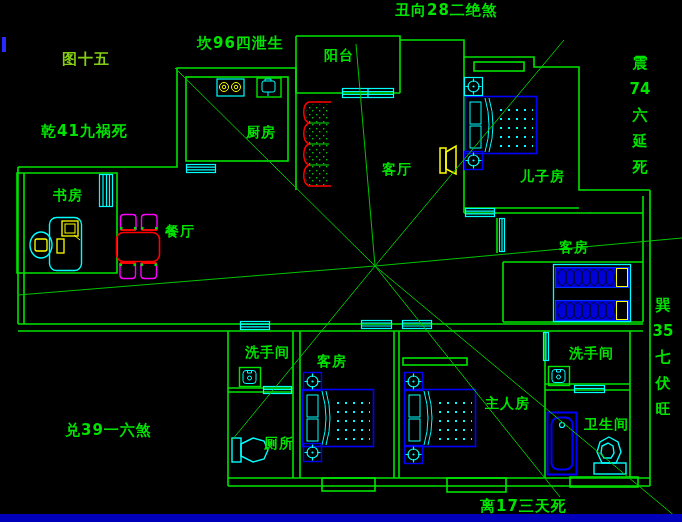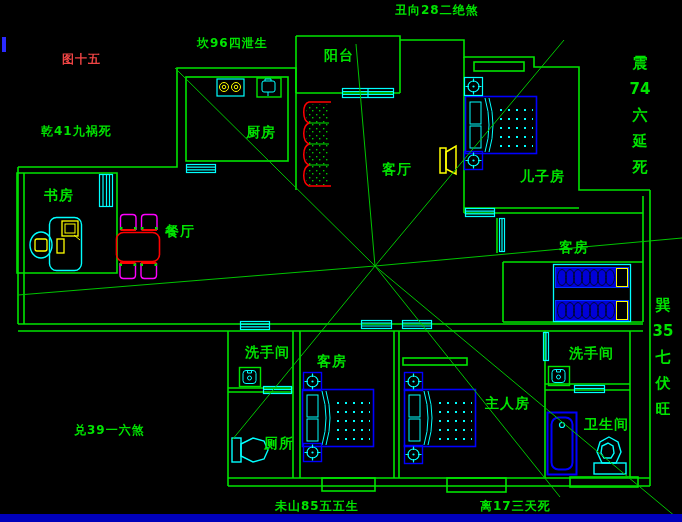--- a/index.html
+++ b/index.html
@@ -1,22 +1,22 @@
 <!DOCTYPE html>
 <html><head>
 <meta charset="utf-8">
 <style>
   html,body{margin:0;padding:0;background:#000;}
   .stage{position:relative;width:682px;height:522px;background:#000;overflow:hidden;
          font-family:"DejaVu Sans","Liberation Sans",sans-serif;}
   .stage svg{position:absolute;left:0;top:0;}
   .lbl{position:absolute;color:#00e400;font-size:14px;line-height:14px;white-space:nowrap;
        letter-spacing:1px;font-weight:bold;}
-  .big{font-size:12px;}
-  .blue{color:#ef4444;}
+  .big{font-size:15px;}
+  .blue{color:#84cc16;}
   .vlabel{position:absolute;color:#00e400;font-size:15px;font-weight:bold;text-align:center;width:26px;}
   .vlabel div{height:26px;line-height:26px;}
   .bottom-bar{position:absolute;left:0;top:514px;width:682px;height:8px;background:#0000bb;}
   .edge-tick{position:absolute;left:2px;top:37px;width:4px;height:15px;background:#2a2aff;}
 </style>
 </head>
 <body>
 
 <div class="stage">
 
@@ -278,42 +278,41 @@
     <path d="M375,266 L560,497"></path>
     <path d="M375,266 L232,440"></path>
     <path d="M375,266 L18,295"></path>
   </g>
 </svg>
 
   <div class="lbl big blue" style="left:62px;top:52px">图十五</div>
   <div class="lbl big" style="left:197px;top:36px">坎96四泄生</div>
   <div class="lbl big" style="left:395px;top:3px">丑向28二绝煞</div>
   <div class="lbl big" style="left:41px;top:124px">乾41九祸死</div>
-  <div class="lbl big" style="left:74px;top:423px">兑39一六煞</div>
-  <div class="lbl big" style="left:275px;top:499px">未山85五五生</div>
+  <div class="lbl big" style="left:65px;top:423px">兑39一六煞</div>
   <div class="lbl big" style="left:480px;top:499px">离17三天死</div>
 
   <div class="vlabel" style="left:627px;top:50px">
     <div>震</div>
     <div>74</div>
     <div>六</div>
     <div>延</div>
     <div>死</div>
   </div>
   <div class="vlabel" style="left:650px;top:292px">
     <div>巽</div>
     <div>35</div>
     <div>七</div>
     <div>伏</div>
     <div>旺</div>
   </div>
 
   <div class="lbl" style="left:324px;top:48px">阳台</div>
   <div class="lbl" style="left:246px;top:125px">厨房</div>
-  <div class="lbl" style="left:44px;top:188px">书房</div>
+  <div class="lbl" style="left:53px;top:188px">书房</div>
   <div class="lbl" style="left:165px;top:224px">餐厅</div>
   <div class="lbl" style="left:382px;top:162px">客厅</div>
   <div class="lbl" style="left:520px;top:169px">儿子房</div>
   <div class="lbl" style="left:559px;top:240px">客房</div>
   <div class="lbl" style="left:317px;top:354px">客房</div>
   <div class="lbl" style="left:245px;top:345px">洗手间</div>
   <div class="lbl" style="left:264px;top:436px">厕所</div>
   <div class="lbl" style="left:485px;top:396px">主人房</div>
   <div class="lbl" style="left:569px;top:346px">洗手间</div>
   <div class="lbl" style="left:584px;top:417px">卫生间</div>

